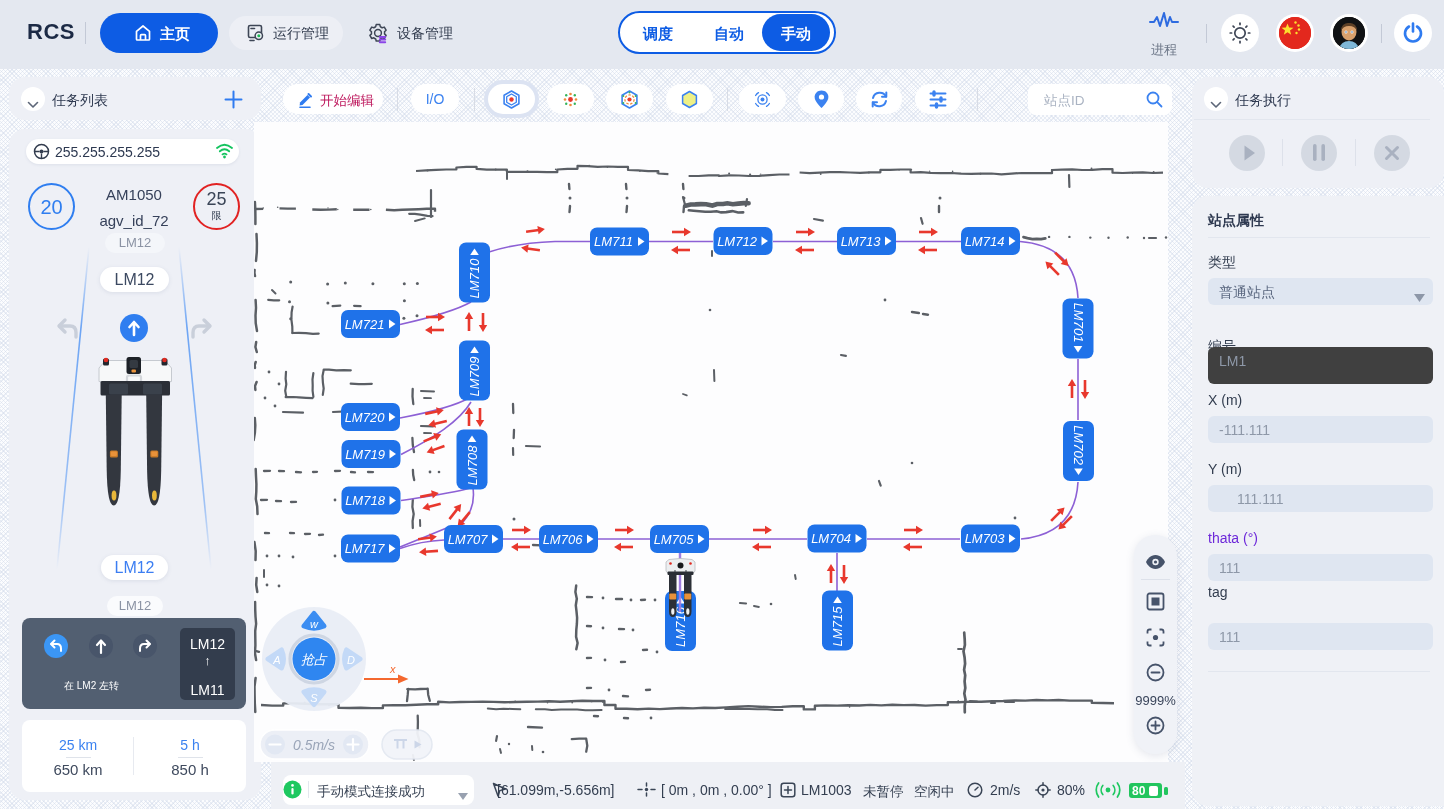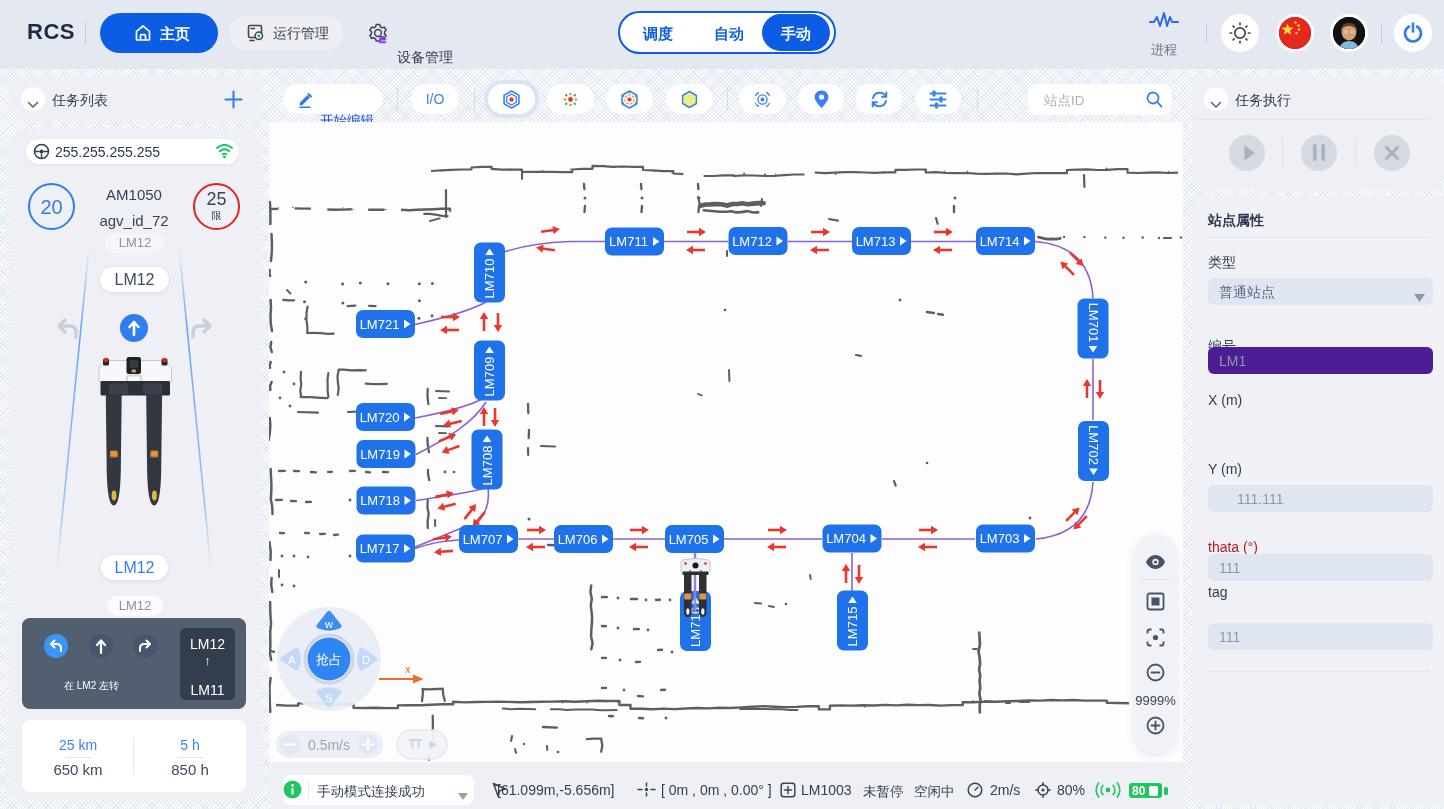--- a/index.html
+++ b/index.html
@@ -51,21 +51,21 @@
   <svg width="22" height="22" viewBox="0 0 22 22">
         <path d="M9.2 2.6 h3.6 l.5 2.1 a6.6 6.6 0 0 1 1.9 1.1 l2.1-.7 1.8 3.1 -1.6 1.5 a6.6 6.6 0 0 1 0 2.2 l1.6 1.5 -1.8 3.1 -2.1-.7 a6.6 6.6 0 0 1 -1.9 1.1 l-.5 2.1 h-3.6 l-.5-2.1 a6.6 6.6 0 0 1 -1.9-1.1 l-2.1.7 -1.8-3.1 1.6-1.5 a6.6 6.6 0 0 1 0-2.2 l-1.6-1.5 1.8-3.1 2.1.7 a6.6 6.6 0 0 1 1.9-1.1 Z" fill="none" stroke="#3e4656" stroke-width="1.5" stroke-linejoin="round"></path>
         <circle cx="11" cy="11" r="3.4" fill="none" stroke="#3e4656" stroke-width="1.5"></circle>
         <g stroke="#8b45e8" stroke-width="2" stroke-linecap="round">
           <path d="M12.8 15h5.4"></path>
           <path d="M12.8 17.6h5.4"></path>
           <path d="M12.8 20.2h5.4"></path>
         </g>
       </svg>
 </div>
-<div class="abs" style="left:397px;top:25px;font-size:14px;color:#333d4f;margin-top:24px;">设备管理</div>
+<div class="abs" style="left:397px;top:25px;font-size:14px;color:#333d4f;">设备管理</div>
 
 <div class="abs" style="left:618px;top:11px;width:218px;height:43px;background:#fff;border:2px solid #0d5ce4;border-radius:22px;"></div>
 <div class="abs" style="left:643px;top:25px;font-size:15px;font-weight:700;color:#0d5ce4;">调度</div>
 <div class="abs" style="left:714px;top:25px;font-size:15px;font-weight:700;color:#0d5ce4;">自动</div>
 
 <div class="abs" style="left:762px;top:14px;width:68px;height:37px;background:#0d5ce4;border-radius:19px;"></div>
 <div class="abs" style="left:781px;top:25px;font-size:15px;font-weight:700;color:#fff;">手动</div>
 
 <div class="abs" style="left:1148px;top:10px;width:32px;height:22px;">
   <svg width="32" height="22" viewBox="0 0 32 22">
@@ -272,21 +272,21 @@
 <div class="abs" style="left:133px;top:737px;width:1px;height:38px;background:#e7eaf0;"></div>
 <div class="abs" style="left:134px;top:737px;width:112px;text-align:center;font-size:14px;color:#3b82f0;">5 h<div style="width:25px;height:1px;background:#dfe3ea;margin:4px auto 0;"></div></div>
 <div class="abs" style="left:134px;top:761px;width:112px;text-align:center;font-size:15px;color:#3f4a5e;">850 h</div>
 
 <div class="white-pill" style="left:283px;top:84px;width:100px;height:30px;"></div>
 <div class="abs" style="left:297px;top:91px;width:17px;height:17px;"><svg width="17" height="17" viewBox="0 0 17 17">
         <path d="M3 11.5 L10.5 4 L13 6.5 L5.5 14 L2.6 14.4 Z" fill="#2f7bf0"></path>
         <path d="M11.5 3 L14 5.5" stroke="#2f7bf0" stroke-width="2" stroke-linecap="round"></path>
         <path d="M3 16.2 H13" stroke="#2f7bf0" stroke-width="1.6" stroke-linecap="round"></path>
       </svg></div>
-<div class="abs" style="left:320px;top:92px;font-size:13.5px;color:#1d4ed8;margin-top:20px;">开始编辑</div>
+<div class="abs" style="left:320px;top:92px;font-size:13.5px;color:#be185d;">开始编辑</div>
 
 <div class="abs" style="left:397px;top:88px;width:1px;height:23px;background:#d8dce5;"></div>
 
 <div class="white-pill" style="left:411px;top:84px;width:48px;height:30px;text-align:center;line-height:30px;font-size:14px;color:#3b82f0;">I/O</div>
 
 <div class="abs" style="left:474px;top:88px;width:1px;height:23px;background:#d8dce5;"></div>
 
 <div class="white-pill" style="left:488px;top:84px;width:47px;height:30px;box-shadow:0 0 0 4px #dce3f2;"></div>
 <div class="abs" style="left:501px;top:89px;width:21px;height:21px;"><svg width="21" height="21" viewBox="0 0 21 21">
         <path d="M10.5 2 L17.9 6.25 V14.75 L10.5 19 L3.1 14.75 V6.25 Z" fill="none" stroke="#3b82f0" stroke-width="1.6" stroke-linejoin="round"></path>
@@ -374,21 +374,21 @@
 
 <div class="abs" style="left:977px;top:88px;width:1px;height:23px;background:#d8dce5;"></div>
 
 <div class="abs" style="left:1028px;top:84px;width:144px;height:31px;background:#fff;border-radius:8px;"></div>
 <div class="abs" style="left:1044px;top:92px;font-size:13.5px;color:#aab3c2;">站点ID</div>
 <div class="abs" style="left:1145px;top:90px;width:19px;height:19px;"><svg width="19" height="19" viewBox="0 0 19 19">
         <circle cx="8" cy="8" r="5.5" fill="none" stroke="#3b82f0" stroke-width="1.8"></circle>
         <path d="M12.2 12.2 L16.5 16.5" stroke="#3b82f0" stroke-width="1.8" stroke-linecap="round"></path>
       </svg></div>
 
-<div class="abs" style="left:269px;top:122px;width:914px;height:640px;background:#fdfdfe;">
+<div class="abs" style="left:254px;top:122px;width:914px;height:640px;background:#fdfdfe;font-style:italic;">
 <svg width="914" height="640" viewBox="271 122 914 640">
 
 <g opacity="0.85">
 <path d="M433.0 171.0 L443.1 170.4 L453.2 169.8 L463.3 169.5 L473.4 169.5 L473.4 167.5 L483.5 166.8 L493.6 166.8 L493.6 168.9 L503.7 169.6 L513.8 169.7 L523.9 169.7 L523.9 171.8 L533.9 171.9 L544.0 171.8 L554.1 171.9 L564.2 172.2 L574.3 172.2 L574.3 169.5 L584.4 168.8 L594.5 168.8 L594.5 165.8 L604.6 166.2 L614.7 166.9 L624.8 166.5 L634.9 166.9 L645.0 166.9 L645.0 170.0 L655.1 170.4 L665.2 171.1 L675.3 171.1 L675.3 173.5 L685.4 174.1" fill="none" stroke="#3f444b" stroke-width="2.2" stroke-linejoin="round"></path>
 <circle cx="444.5" cy="170.5" r="1.1" fill="#3f444b"></circle>
 <circle cx="512.7" cy="169.4" r="1.0" fill="#3f444b"></circle>
 <circle cx="523.8" cy="170.6" r="1.1" fill="#3f444b"></circle>
 <circle cx="544.5" cy="171.2" r="1.0" fill="#3f444b"></circle>
 <circle cx="572.7" cy="169.4" r="0.8" fill="#3f444b"></circle>
 <circle cx="606.2" cy="165.7" r="0.9" fill="#3f444b"></circle>
@@ -1015,30 +1015,31 @@
 
 <div class="abs" style="left:1208px;top:254px;font-size:14px;color:#323d4f;">类型</div>
 
 <div class="abs" style="left:1208px;top:278px;width:225px;height:27px;background:#dfe6f1;border-radius:6px;line-height:27px;"><span style="margin-left:11px;font-size:14px;color:#5b6880;">普通站点</span></div>
 <div class="abs" style="left:1414px;top:288px;width:11px;height:8px;"><svg width="11" height="8" viewBox="0 0 11 8">
         <path d="M0 0 L5.5 8 L11 0 Z" fill="#8d97a8"></path>
       </svg></div>
 
 <div class="abs" style="left:1208px;top:338px;font-size:14px;color:#323d4f;">编号</div>
 
-<div class="abs" style="left:1208px;top:347px;width:225px;height:27px;background:#4c1d95;border-radius:6px;line-height:27px;"><span style="margin-left:11px;font-size:14px;color:#8e98a8;">LM1</span></div>
+<div class="abs" style="left:1208px;top:347px;width:225px;height:37px;background:#404040;border-radius:6px;line-height:27px;"><span style="margin-left:11px;font-size:14px;color:#8e98a8;">LM1</span></div>
 
 <div class="abs" style="left:1208px;top:392px;font-size:14px;color:#323d4f;">X (m)</div>
 
+<div class="abs" style="left:1208px;top:416px;width:225px;height:27px;background:#dfe6f1;border-radius:6px;line-height:27px;"><span style="margin-left:11px;font-size:14px;color:#8e98a8;">-111.111</span></div>
 
 <div class="abs" style="left:1208px;top:461px;font-size:14px;color:#323d4f;">Y (m)</div>
 
 <div class="abs" style="left:1208px;top:485px;width:225px;height:27px;background:#dfe6f1;border-radius:6px;line-height:27px;"><span style="margin-left:29px;font-size:14px;color:#8e98a8;">111.111</span></div>
 
-<div class="abs" style="left:1208px;top:530px;font-size:14px;color:#b91c1c;margin-top:9px;">thata (°)</div>
+<div class="abs" style="left:1208px;top:530px;font-size:14px;color:#6d28d9;">thata (°)</div>
 
 <div class="abs" style="left:1208px;top:554px;width:225px;height:27px;background:#dfe6f1;border-radius:6px;line-height:27px;"><span style="margin-left:11px;font-size:14px;color:#8e98a8;">111</span></div>
 
 <div class="abs" style="left:1208px;top:584px;font-size:14px;color:#323d4f;">tag</div>
 
 <div class="abs" style="left:1208px;top:623px;width:225px;height:27px;background:#dfe6f1;border-radius:6px;line-height:27px;"><span style="margin-left:11px;font-size:14px;color:#8e98a8;">111</span></div>
 <div class="abs" style="left:1208px;top:671px;width:222px;height:1px;background:#e2e6ee;"></div>
 
 </div>
 

